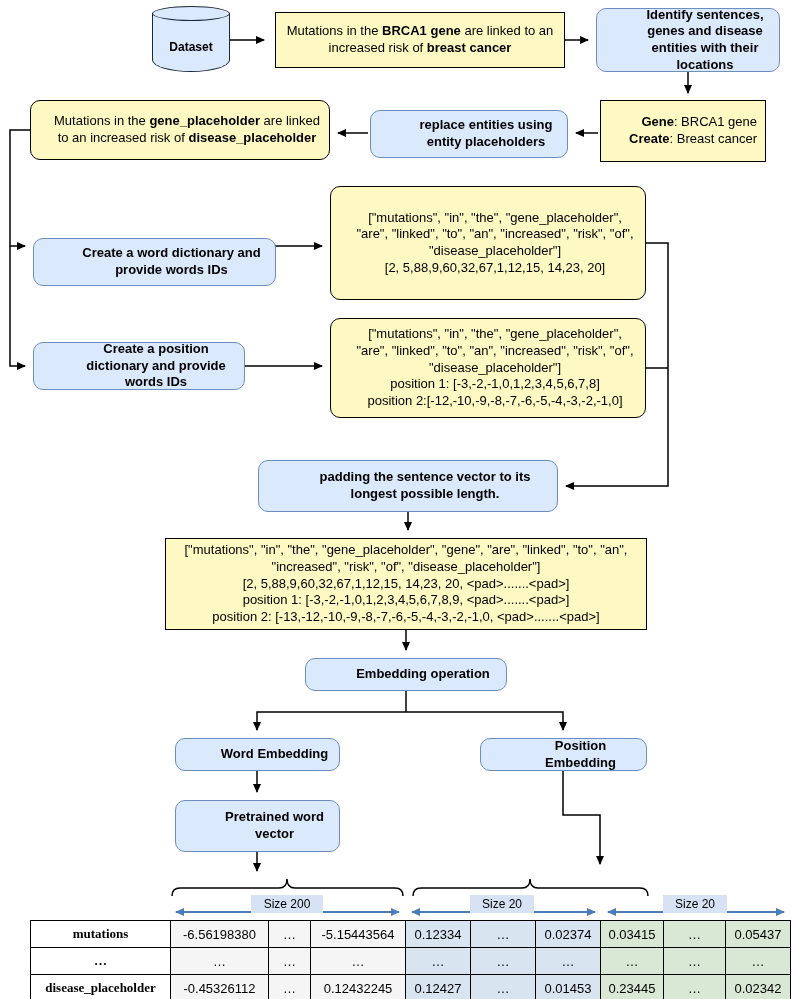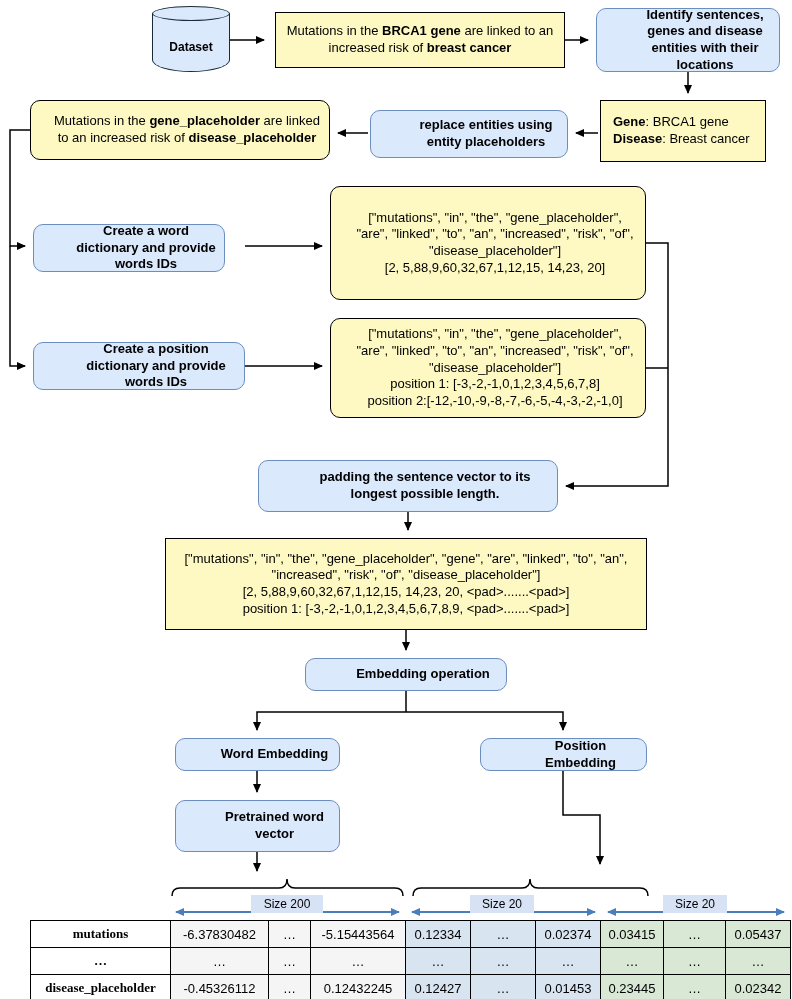--- a/index.html
+++ b/index.html
@@ -93,34 +93,34 @@
   </div>
 
   <div class="box" style="left:275px; top:12px; width:290px; height:56px;">
     <div class="inline-text"><span>Mutations in the </span><b>BRCA1 gene</b><span> are linked to an increased risk of </span><b>breast cancer</b></div>
   </div>
 
   <div class="box blue" style="left:596px; top:8px; width:184px; height:64px;">
     <span>Identify sentences, genes and disease entities with their locations</span>
   </div>
 
-  <div class="box left" style="left:600px; top:100px; width:166px; height:62px;">
+  <div class="box left" style="left:600px; top:100px; width:166px; height:62px;align-items:flex-end;">
     <div><b>Gene</b><span>: BRCA1 gene</span></div>
-    <div><b>Disease</b><span>: Breast cancer</span></div>
+    <div><b>Create</b><span>: Breast cancer</span></div>
   </div>
 
   <div class="box blue" style="left:370px; top:110px; width:198px; height:48px;">
     <span>replace entities using entity placeholders</span>
   </div>
 
   <div class="box rounded" style="left:30px; top:100px; width:300px; height:60px;">
     <div class="inline-text"><span>Mutations in the </span><b>gene_placeholder</b><span> are linked to an increased risk of </span><b>disease_placeholder</b></div>
   </div>
 
-  <div class="box blue" style="left:33px; top:224px; width:192px; height:48px;">
+  <div class="box blue" style="left:33px; top:238px; width:243px; height:48px;">
     <span>Create a word dictionary and provide words IDs</span>
   </div>
 
   <div class="box rounded datafont" style="left:330px; top:186px; width:316px; height:114px;">
     <div>["mutations", "in", "the", "gene_placeholder", "are", "linked", "to", "an", "increased", "risk", "of", "disease_placeholder"]</div>
     <div>[2, 5,88,9,60,32,67,1,12,15, 14,23, 20]</div>
   </div>
 
   <div class="box blue" style="left:33px; top:342px; width:212px; height:48px;">
     <span>Create a position dictionary and provide words IDs</span>
@@ -133,20 +133,21 @@
   </div>
 
   <div class="box blue" style="left:258px; top:460px; width:300px; height:52px;">
     <span>padding the sentence vector to its longest possible length.</span>
   </div>
 
   <div class="box datafont" style="left:165px; top:538px; width:482px; height:92px;">
     <div>["mutations", "in", "the", "gene_placeholder", "gene", "are", "linked", "to", "an", "increased", "risk", "of", "disease_placeholder"]</div>
     <div>[2, 5,88,9,60,32,67,1,12,15, 14,23, 20, &lt;pad&gt;.......&lt;pad&gt;]</div>
     <div>position 1: [-3,-2,-1,0,1,2,3,4,5,6,7,8,9, &lt;pad&gt;.......&lt;pad&gt;]</div>
+    <div>position 2: [-13,-12,-10,-9,-8,-7,-6,-5,-4,-3,-2,-1,0, &lt;pad&gt;.......&lt;pad&gt;]</div>
   </div>
 
   <div class="box blue" style="left:305px; top:658px; width:202px; height:33px;text-align:right;">
     <span>Embedding operation</span>
   </div>
 
   <div class="box blue" style="left:175px; top:738px; width:165px; height:33px;">
     <span>Word Embedding</span>
   </div>
 
@@ -171,21 +172,21 @@
       <col style="width:65px">
         <col style="width:65px">
         <col style="width:65px">
       <col style="width:63px">
         <col style="width:62px">
         <col style="width:65px">
     </colgroup>
     <tbody>
         <tr>
       <td class="c-label">mutations</td>
-      <td class="g1">-6.37830482</td>
+      <td class="g1">-6.56198380</td>
       <td class="g1">…</td>
       <td class="g1">-5.15443564</td>
       <td class="g2">0.12334</td>
       <td class="g2">…</td>
       <td class="g2">0.02374</td>
       <td class="g3">0.03415</td>
       <td class="g3">…</td>
       <td class="g3">0.05437</td>
     </tr>
     <tr>

